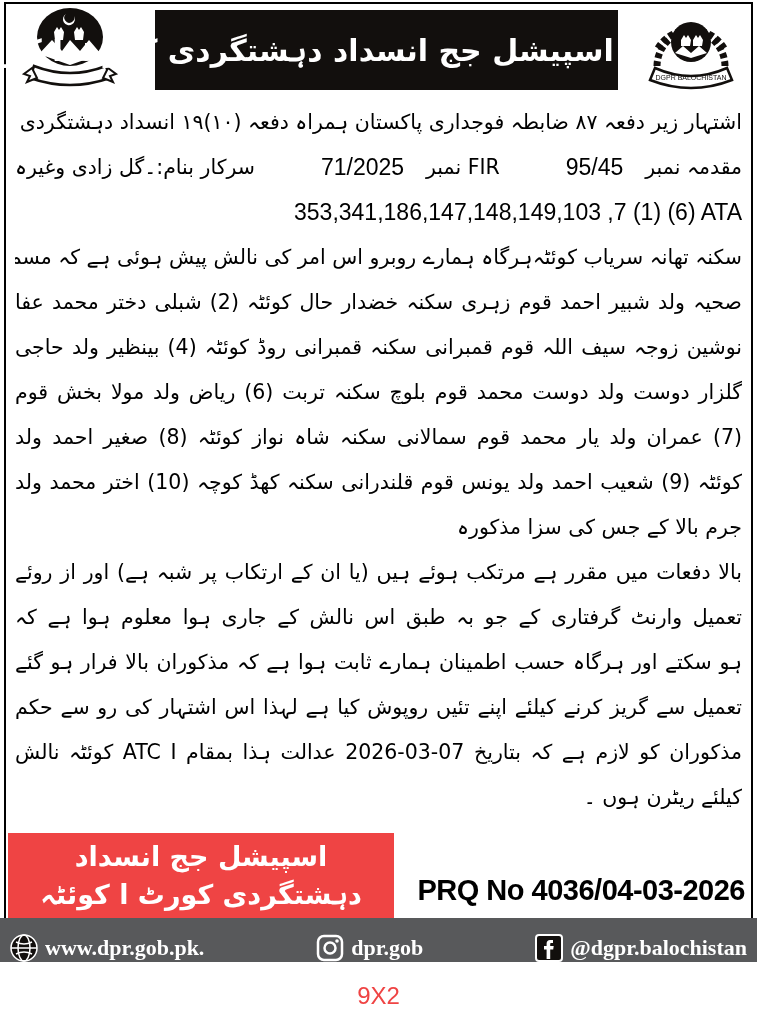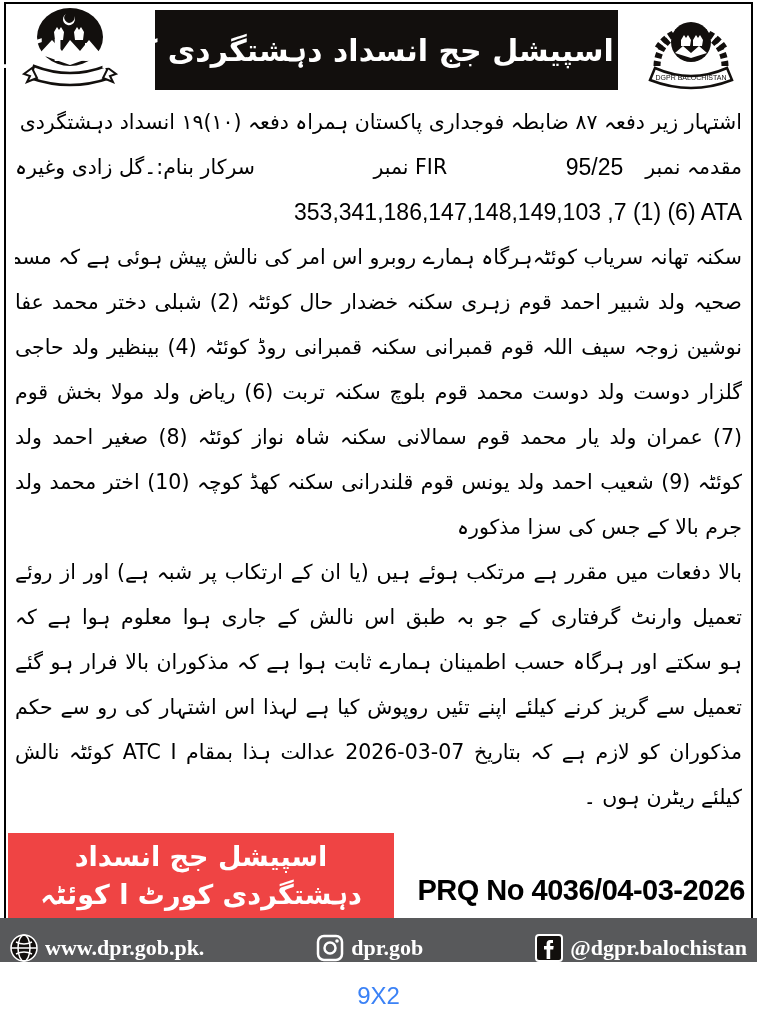--- a/index.html
+++ b/index.html
@@ -35,21 +35,21 @@
          font-weight:bold; font-size:29px; letter-spacing:-0.5px; }
 
   .social-bar { position:absolute; left:0; top:918px; width:757px; height:44px;
                 background:#58595B; display:flex; align-items:center;
                 justify-content:space-between; padding:0 10px; }
   .social-item { display:flex; align-items:center; gap:7px; color:#fff;
                  font-family:"Liberation Serif", serif; font-weight:bold; font-size:22px;margin-top:16px; }
   .social-item svg { display:block; }
 
   .size-tag { position:absolute; left:0; top:982px; width:757px; text-align:center;
-              font-size:24px; font-family:"Liberation Sans", sans-serif; color:#3b82f6; }
+              font-size:24px; font-family:"Liberation Sans", sans-serif; color:#ef4444; }
 </style>
 </head>
 <body>
 
 <div class="sheet-border"></div>
 
 <div class="emblem-left">
   <svg width="112" height="90" viewBox="0 0 112 90">
     <ellipse cx="56" cy="31" rx="33" ry="29" fill="#120f0d"></ellipse>
     <path d="M52 8 a6 6 0 1 0 8 2 a5 5 0 1 1 -8 -2" fill="#fff"></path>
@@ -79,24 +79,25 @@
   </svg>
 </div>
 
 <div class="body-wrap">
 
   <div class="bline">اشتہار زیر دفعہ ۸۷ ضابطہ فوجداری پاکستان ہمراہ دفعہ (۱۰)۱۹ انسداد دہشتگردی ایکٹ</div>
 
   <div class="bline flexline between">
     <span class="gap20">
       <span>مقدمہ نمبر</span>
-      <span class="ltr numbig">95/25</span>
+      <span class="ltr numbig">95/45</span>
     </span>
     <span class="gap20">
       <span>FIR نمبر</span>
+      <span class="ltr numbig">71/2025</span>
     </span>
     <span>سرکار بنام:۔گل زادی وغیرہ</span>
   </div>
 
   <div class="bline flexline" style="gap:10px;">
     <span class="ltr numbig">353,341,186,147,148,149,103 ,7 (1) (6) ATA</span>
   </div>
 
   <div class="bline flexline between">
     <span>سکنہ تھانہ سریاب کوئٹہ</span>

